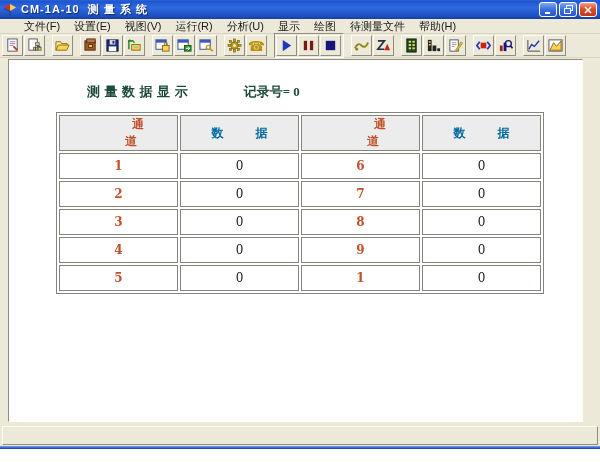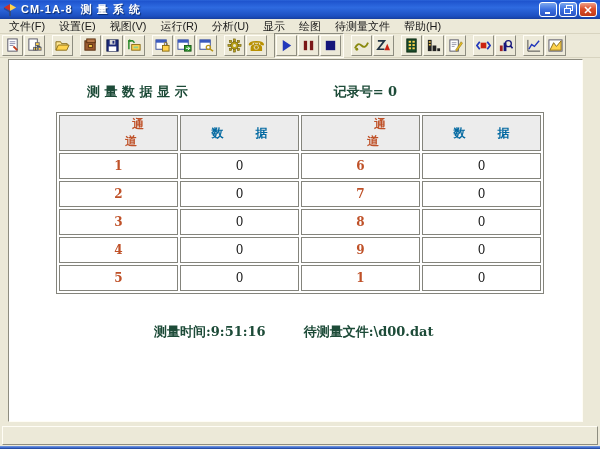--- a/index.html
+++ b/index.html
@@ -16,21 +16,21 @@
     text-shadow:1px 1px 1px #0a2a6a; white-space:pre; flex:1 1 auto; }
   .winbtns { display:flex; gap:2px; }
   .winbtn { width:18px; height:15px; border-radius:3px; border:1px solid #ffffff;
     display:flex; align-items:center; justify-content:center; font-size:9px; color:#fff;
     background:linear-gradient(180deg,#7da8ef 0%,#3b6fe0 50%,#2a54c4 100%); cursor:default; }
   .winbtn.close { background:linear-gradient(180deg,#f0a088 0%,#dd4f2a 45%,#c03a18 100%); }
   .winbtn svg { display:block; }
 
   
   .menubar { height:15px; flex:0 0 15px; background:#ece9d8; display:flex; align-items:center;
-    font-size:11px; color:#1a1a1a; border-bottom:1px solid #d8d4c0; padding-left:2px; }
+    font-size:11px; color:#1a1a1a; border-bottom:1px solid #d8d4c0; padding-left:17px; }
   .menu-item { padding:0 7px; white-space:nowrap; }
 
   
   .toolbar { height:24px; flex:0 0 24px; background:#ece9d8; display:flex; align-items:center;
     padding:1px 2px; border-bottom:1px solid #d8d4c0; }
   .tbtn { width:21px; height:21px; flex:0 0 21px; background:#ece9d8;
     border:1px solid; border-color:#fffdf5 #8e8d80 #8e8d80 #fffdf5;
     display:flex; align-items:center; justify-content:center; margin-right:1px; }
   .tbtn svg { width:15px; height:15px; display:block; }
   .tb-gap { width:6px; flex:0 0 6px; }
@@ -39,22 +39,22 @@
   .tb-frame .tbtn { margin-right:1px; }
   .glyph-phone { font-size:14px; color:#b89000; line-height:1; }
 
   
   .client { flex:1 1 auto; background:#ece9d8; padding:1px 17px 2px 8px; }
   .panel { width:100%; height:100%; background:#ffffff; position:relative;
     border:1px solid; border-color:#8e8d80 #fffdf5 #fffdf5 #8e8d80; overflow:hidden; }
 
   .head-row { display:flex; margin:23px 0 0 78px;
     font-family:"DejaVu Serif","Liberation Serif",serif;
-    font-size:13px; font-weight:bold; color:#1d4b38;gap:48px; }
-  .record-label { margin-left:98px; }
+    font-size:13px; font-weight:bold; color:#1d4b38; }
+  .record-label { margin-left:56px;font-family:Liberation Serif, serif; }
 
   .data-table { margin:11px 0 0 47px; border-collapse:separate; border-spacing:2px;
     border:1px solid #84847c; table-layout:fixed; width:488px;
     font-family:"DejaVu Serif","Liberation Serif",serif; }
   .data-table th { width:25%; height:28px; background:#ececec; border:1px solid #84847c;
     font-size:12px; font-weight:bold; letter-spacing:14px; text-indent:14px; }
   .data-table th.ch { color:#bf5128;padding-left:39px; }
   .data-table th.dt { color:#0369a1; }
   .data-table td { height:26px; background:#ffffff; border:1px solid #84847c;
     text-align:center; font-size:12px; }
@@ -78,21 +78,21 @@
 
 <div class="window">
 
   <div class="titlebar">
     <svg class="app-icon" viewBox="0 0 16 16">
       <polygon points="1,5 8,1 8,9" fill="#d03020"></polygon>
       <polygon points="8,1 15,5 8,9" fill="#ffd34d"></polygon>
       <polygon points="1,5 8,9 8,11 1,7" fill="#2a4a9a"></polygon>
       <rect x="7" y="9" width="2" height="6" fill="#334a7a"></rect>
     </svg>
-    <span class="title-text">CM-1A-8  测 量 系 统</span>
+    <span class="title-text">CM-1A-10  测 量 系 统</span>
     <div class="winbtns">
       <div class="winbtn">
         <svg width="8" height="8" viewBox="0 0 8 8">
             <rect x="1" y="6" width="5" height="2" fill="#fff"></rect>
           </svg>
       </div>
       <div class="winbtn">
         <svg width="9" height="9" viewBox="0 0 9 9">
           <rect x="2.5" y="0.5" width="6" height="5" fill="none" stroke="#fff"></rect>
           <rect x="0.5" y="3.5" width="6" height="5" fill="#3b6fe0" stroke="#fff"></rect>
@@ -348,24 +348,20 @@
           </tr>
           <tr>
             <td class="ch">5</td>
             <td class="dt">0</td>
             <td class="ch">1</td>
             <td class="dt">0</td>
           </tr>
         </tbody>
       </table>
 
-      <div class="footer-row">
-        <span>测量时间:9:51:16</span>
-        <span class="file-label">待测量文件:\d00.dat</span>
-      </div>
 
     </div>
   </div>
 
   <div class="statusbar">
     <div class="status-inset"></div>
   </div>
   <div class="bottom-edge"></div>
 </div>
 

